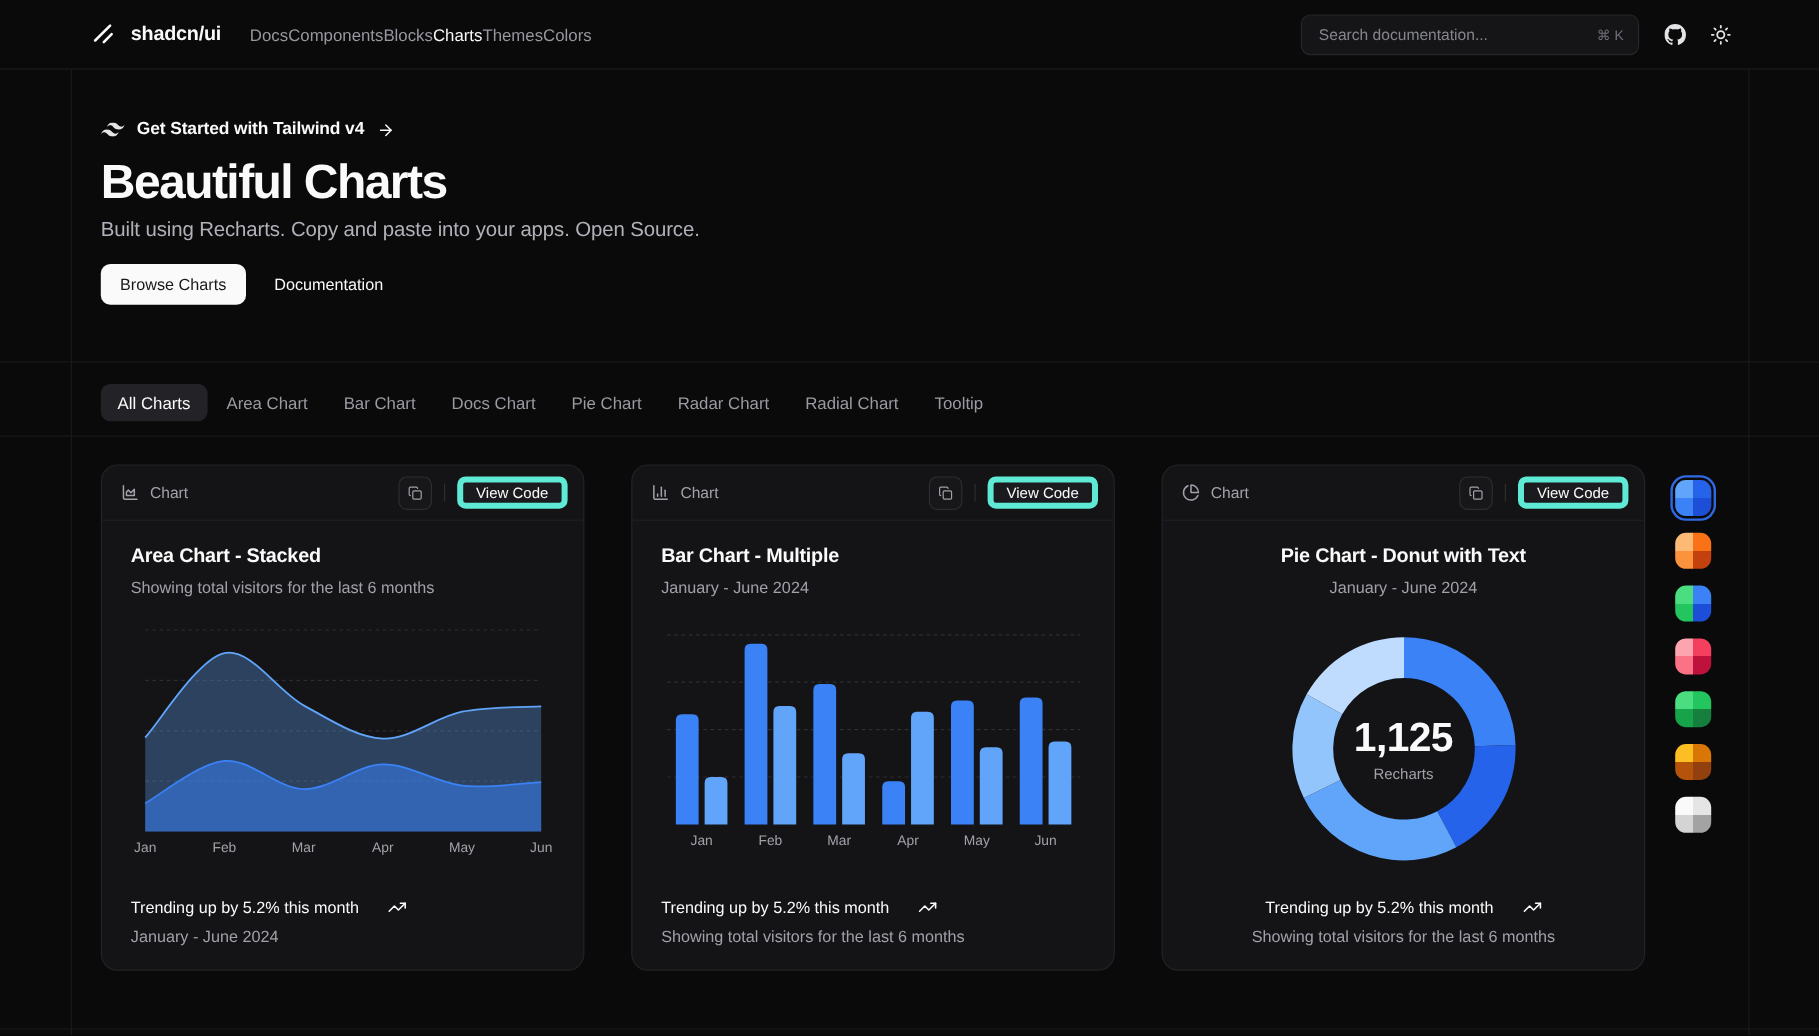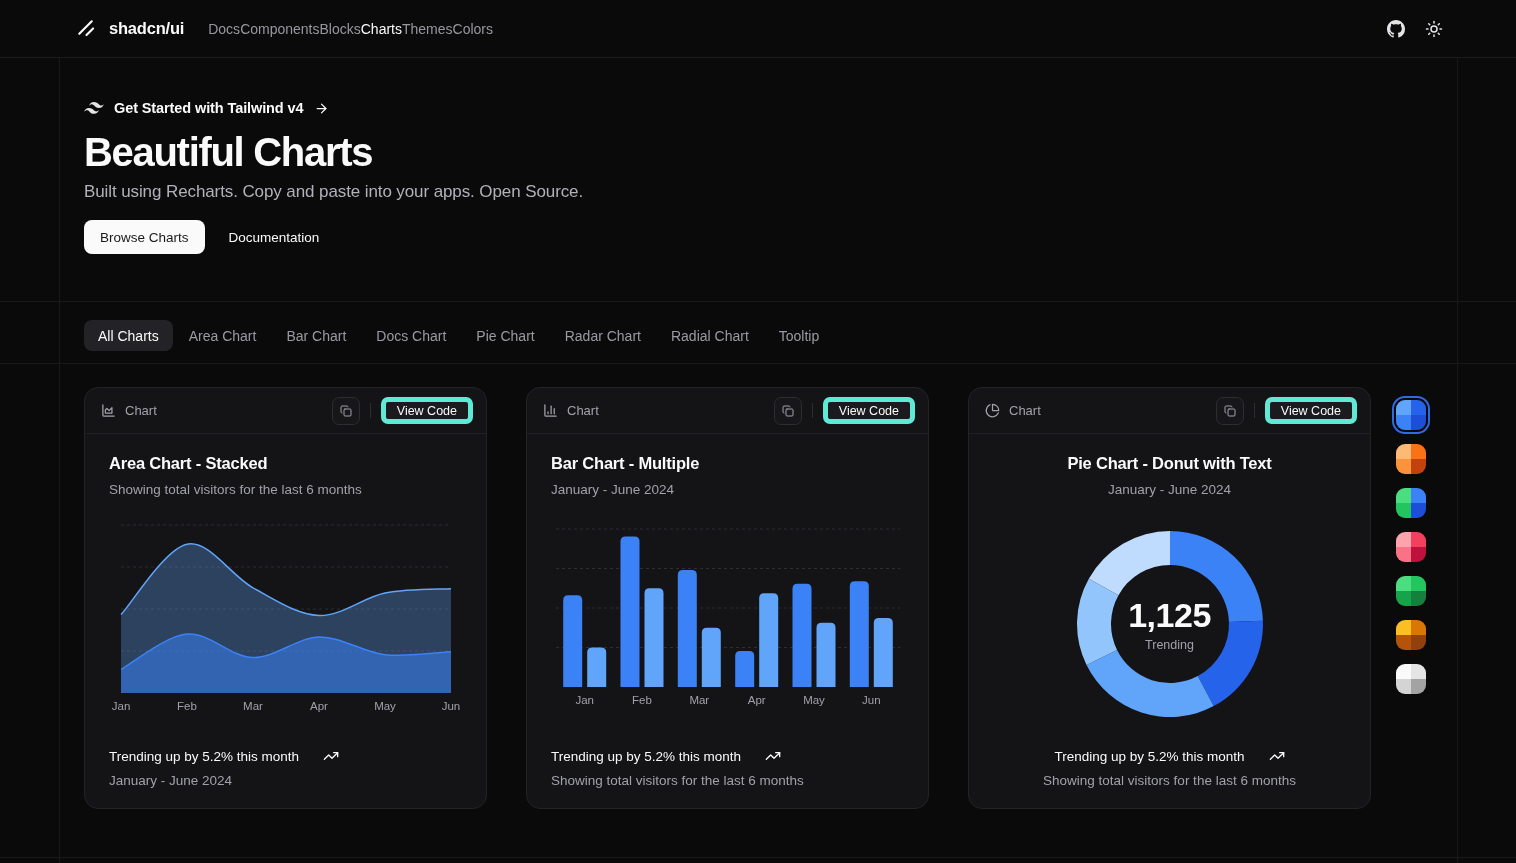--- a/index.html
+++ b/index.html
@@ -95,20 +95,24 @@
     </a>
     <nav class="nav">
         <a class="nav-link">Docs</a>
         <a class="nav-link">Components</a>
         <a class="nav-link">Blocks</a>
         <a class="nav-link active">Charts</a>
         <a class="nav-link">Themes</a>
         <a class="nav-link">Colors</a>
       </nav>
     <div class="header-right">
+      <div class="search">
+        <input placeholder="Search documentation..." style="">
+        <kbd>⌘ K</kbd>
+      </div>
       <button class="icon-btn">
         <span style="display:flex;">
           <svg width="18" height="18" viewBox="0 0 16 16" fill="#e4e4e7">
               <path d="M8 0C3.58 0 0 3.58 0 8c0 3.54 2.29 6.53 5.47 7.59.4.07.55-.17.55-.38 0-.19-.01-.82-.01-1.49-2.01.37-2.53-.49-2.69-.94-.09-.23-.48-.94-.82-1.13-.28-.15-.68-.52-.01-.53.63-.01 1.08.58 1.23.82.72 1.21 1.87.87 2.33.66.07-.52.28-.87.51-1.07-1.78-.2-3.64-.89-3.64-3.95 0-.87.31-1.59.82-2.15-.08-.2-.36-1.02.08-2.12 0 0 .67-.21 2.2.82.64-.18 1.32-.27 2-.27s1.36.09 2 .27c1.53-1.04 2.2-.82 2.2-.82.44 1.1.16 1.92.08 2.12.51.56.82 1.27.82 2.15 0 3.07-1.87 3.75-3.65 3.95.29.25.54.73.54 1.48 0 1.07-.01 1.93-.01 2.2 0 .21.15.46.55.38A8.01 8.01 0 0 0 16 8c0-4.42-3.58-8-8-8z"></path>
             </svg>
         </span>
       </button>
       <button class="icon-btn">
         <span style="display:flex;">
           <svg width="18" height="18" viewBox="0 0 24 24" fill="none" stroke="#e4e4e7" stroke-width="2" stroke-linecap="round">
@@ -316,21 +320,21 @@
       <div class="donut-wrap">
         <svg id="pie-svg" width="190" height="190" viewBox="0 0 190 190">
             <path d="M95.00,2.00 A93,93 0 0 1 187.94,91.75 L153.96,92.94 A59,59 0 0 0 95.00,36.00 Z" fill="#3b82f6"></path>
             <path d="M187.94,91.75 A93,93 0 0 1 138.66,177.11 L122.70,147.09 A59,59 0 0 0 153.96,92.94 Z" fill="#2563eb"></path>
             <path d="M138.66,177.11 A93,93 0 0 1 11.53,136.00 L42.04,121.01 A59,59 0 0 0 122.70,147.09 Z" fill="#60a5fa"></path>
             <path d="M11.53,136.00 A93,93 0 0 1 13.82,49.63 L43.50,66.22 A59,59 0 0 0 42.04,121.01 Z" fill="#93c5fd"></path>
             <path d="M13.82,49.63 A93,93 0 0 1 95.00,2.00 L95.00,36.00 A59,59 0 0 0 43.50,66.22 Z" fill="#bfdbfe"></path>
           </svg>
         <div class="donut-center">
           <div class="donut-value">1,125</div>
-          <div class="donut-label">Trending</div>
+          <div class="donut-label">Recharts</div>
         </div>
       </div>
     </div>
     <div class="card-footer">
       <div class="foot-1">
         <span>Trending up by 5.2% this month</span>
         <span style="display:flex;">
           <svg width="16" height="16" viewBox="0 0 24 24" fill="none" stroke="#fafafa" stroke-width="2" stroke-linecap="round" stroke-linejoin="round">
               <polyline points="22 7 13.5 15.5 8.5 10.5 2 17"></polyline>
               <polyline points="16 7 22 7 22 13"></polyline>

